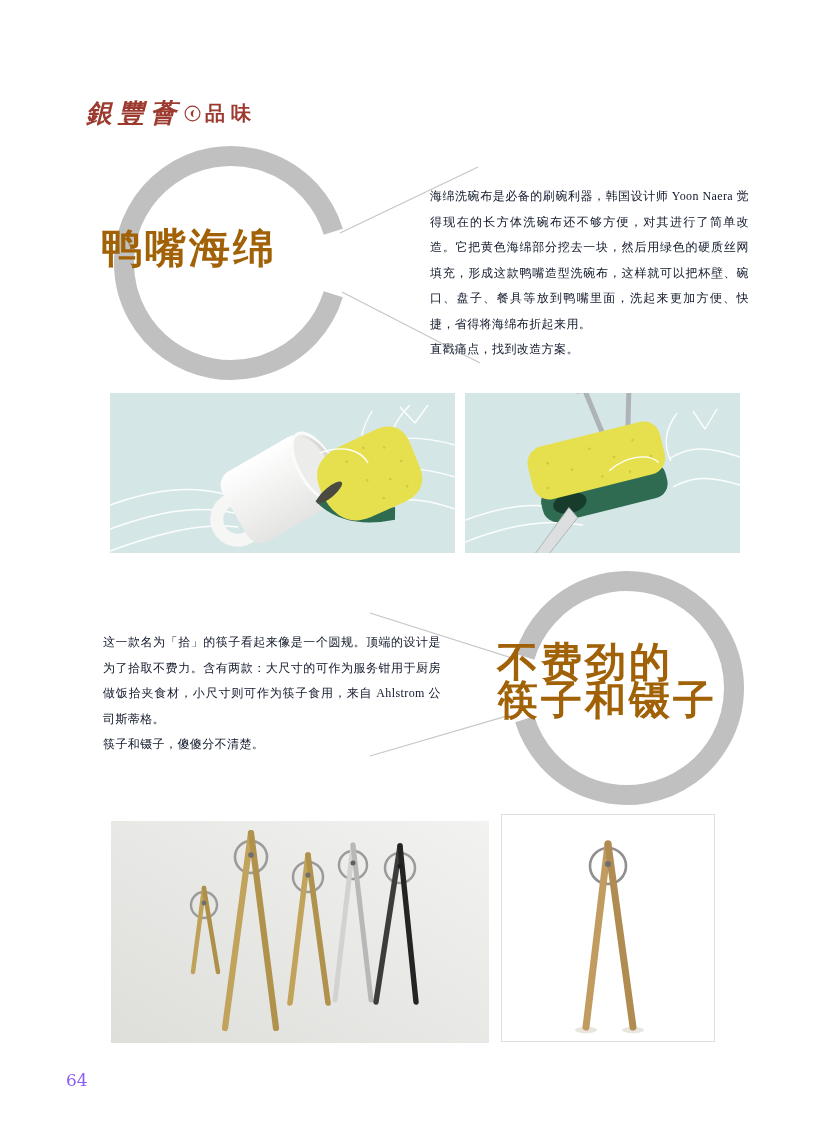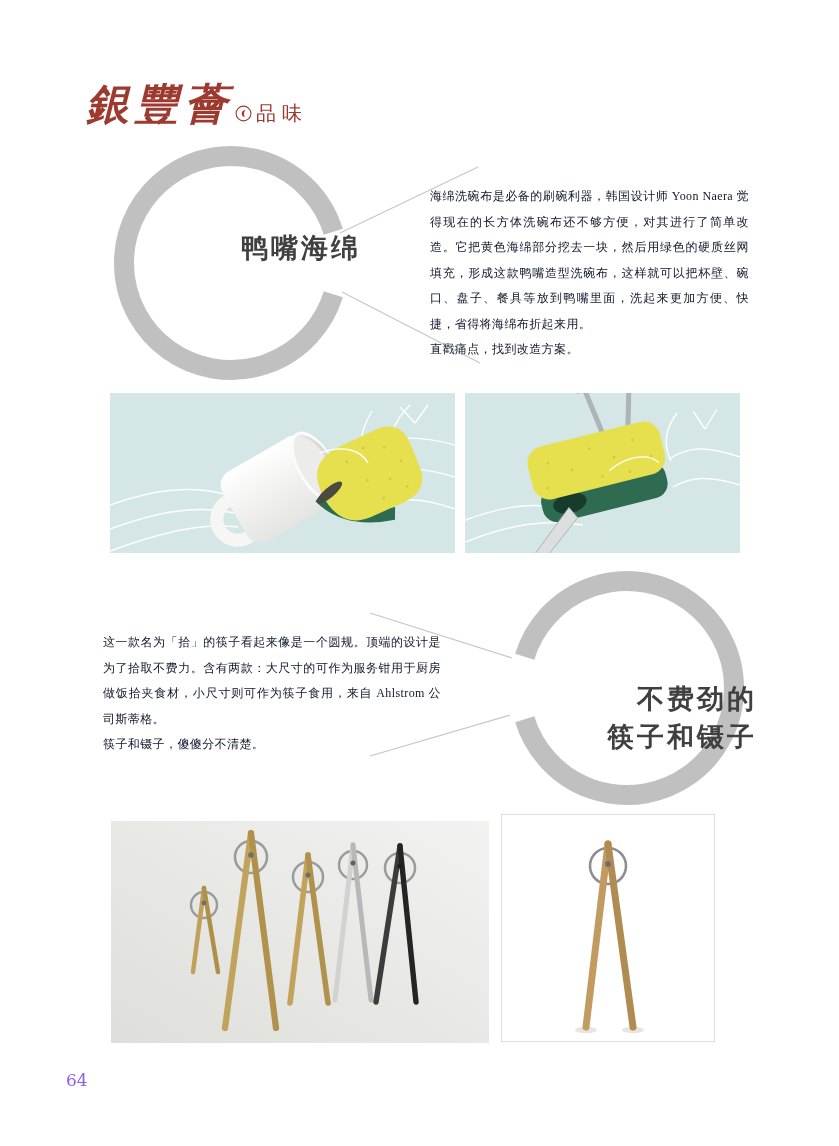--- a/index.html
+++ b/index.html
@@ -3,29 +3,29 @@
 <meta charset="utf-8">
 <style>
   html,body{margin:0;padding:0;background:#ffffff;}
   .page{
     position:relative;width:839px;height:1146px;margin:0 auto;background:#ffffff;
     font-family:"Liberation Sans","DejaVu Sans",sans-serif;overflow:hidden;
   }
   
   .logo{position:absolute;left:86px;top:74px;height:52px;display:flex;align-items:flex-end;color:#9C3A30;}
   .logo-cn{font-family:"DejaVu Serif","Liberation Serif",serif;font-style:italic;font-weight:bold;
-    font-size:43px;letter-spacing:6px;line-height:1;}
+    font-size:26px;letter-spacing:6px;line-height:1;}
   .logo-swirl{margin:0 4px 4px 2px;}
-  .logo-sub{font-family:"DejaVu Serif","Liberation Serif",serif;font-weight:normal;font-size:20px;
+  .logo-sub{font-family:"DejaVu Serif","Liberation Serif",serif;font-weight:bold;font-size:20px;
     letter-spacing:6px;line-height:1;margin-bottom:3px;}
   
   .badge-svg{position:absolute;}
   .badge-text{
-    position:absolute;text-align:right;color:#404040;font-weight:bold;
-    font-size:27px;line-height:38px;letter-spacing:3px;
+    position:absolute;text-align:left;color:#a16207;font-weight:bold;
+    font-size:41px;line-height:38px;letter-spacing:3px;
   }
   
   .copy{position:absolute;color:#0f172a;font-size:12px;line-height:25.5px;
     text-align:justify;letter-spacing:0.4px;font-family:Liberation Serif, serif;}
   .copy p{margin:0;}
   
   .photo{position:absolute;display:block;}
   .photo-bordered{border:1px solid #DFDFDF;background:#ffffff;}
   
   .folio{position:absolute;left:66px;top:1070px;font-family:"DejaVu Serif","Liberation Serif",serif;
@@ -150,21 +150,21 @@
   <div class="copy" style="left:103px;top:630px;width:338px;">
     <p>这一款名为「拾」的筷子看起来像是一个圆规。顶端的设计是为了拾取不费力。含有两款：大尺寸的可作为服务钳用于厨房做饭拾夹食材，小尺寸则可作为筷子食用，来自 Ahlstrom 公司斯蒂格。</p>
     <p>筷子和镊子，傻傻分不清楚。</p>
   </div>
 
   <svg class="badge-svg" style="left:360px;top:568px;" width="390" height="245" viewBox="0 0 390 245">
     <path d="M164.7 88.7 A107 107 0 1 1 164.7 151.3" fill="none" stroke="#C0C0C0" stroke-width="20"></path>
     <path d="M10 45 L152 90" stroke="#C6C6C6" stroke-width="1.2"></path>
     <path d="M10 188 L150 147" stroke="#C6C6C6" stroke-width="1.2"></path>
   </svg>
-  <div class="badge-text" style="left:497px;top:680px;width:260px;">
+  <div class="badge-text" style="left:497px;top:643px;width:260px;">
     <div>不费劲的</div>
     <div>筷子和镊子</div>
   </div>
 
   <svg class="photo" style="left:111px;top:821px;" width="378" height="222" viewBox="0 0 378 222">
     <defs>
       <linearGradient id="wallG" x1="1" y1="0" x2="0" y2="1">
         <stop offset="0" stop-color="#F2F2F0"></stop>
           <stop offset="1" stop-color="#DEDEDB"></stop>
       </linearGradient>

